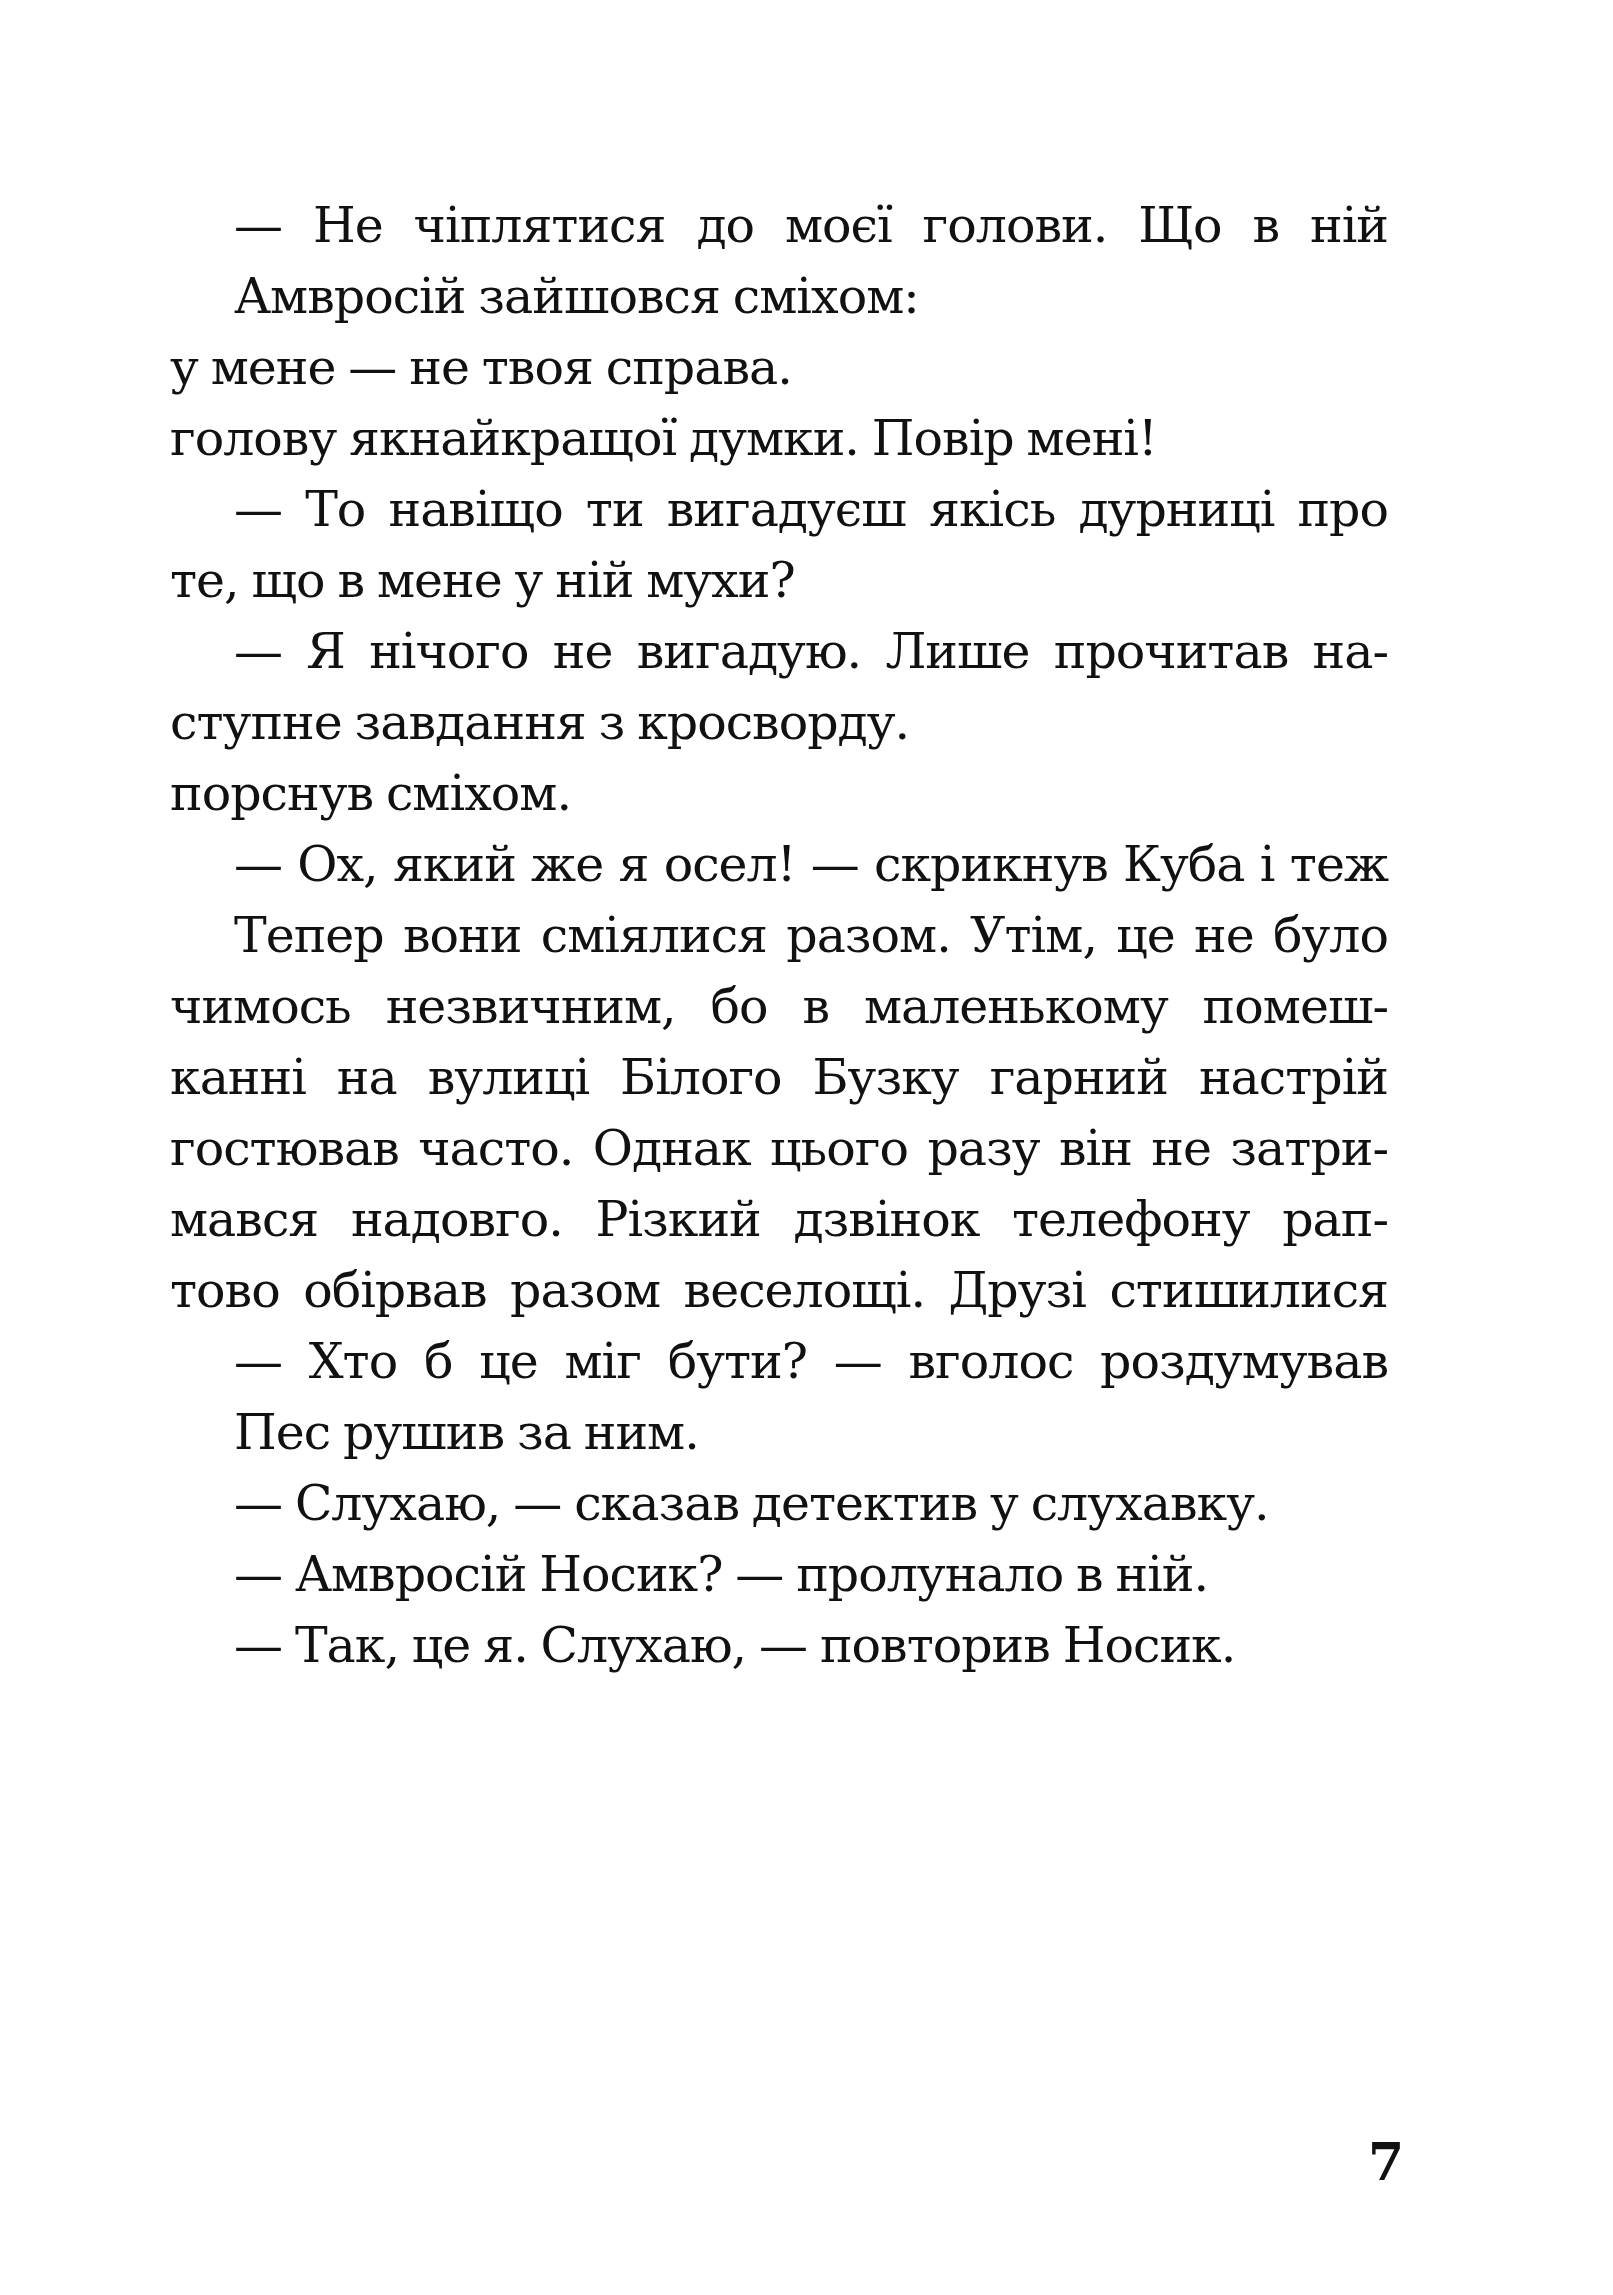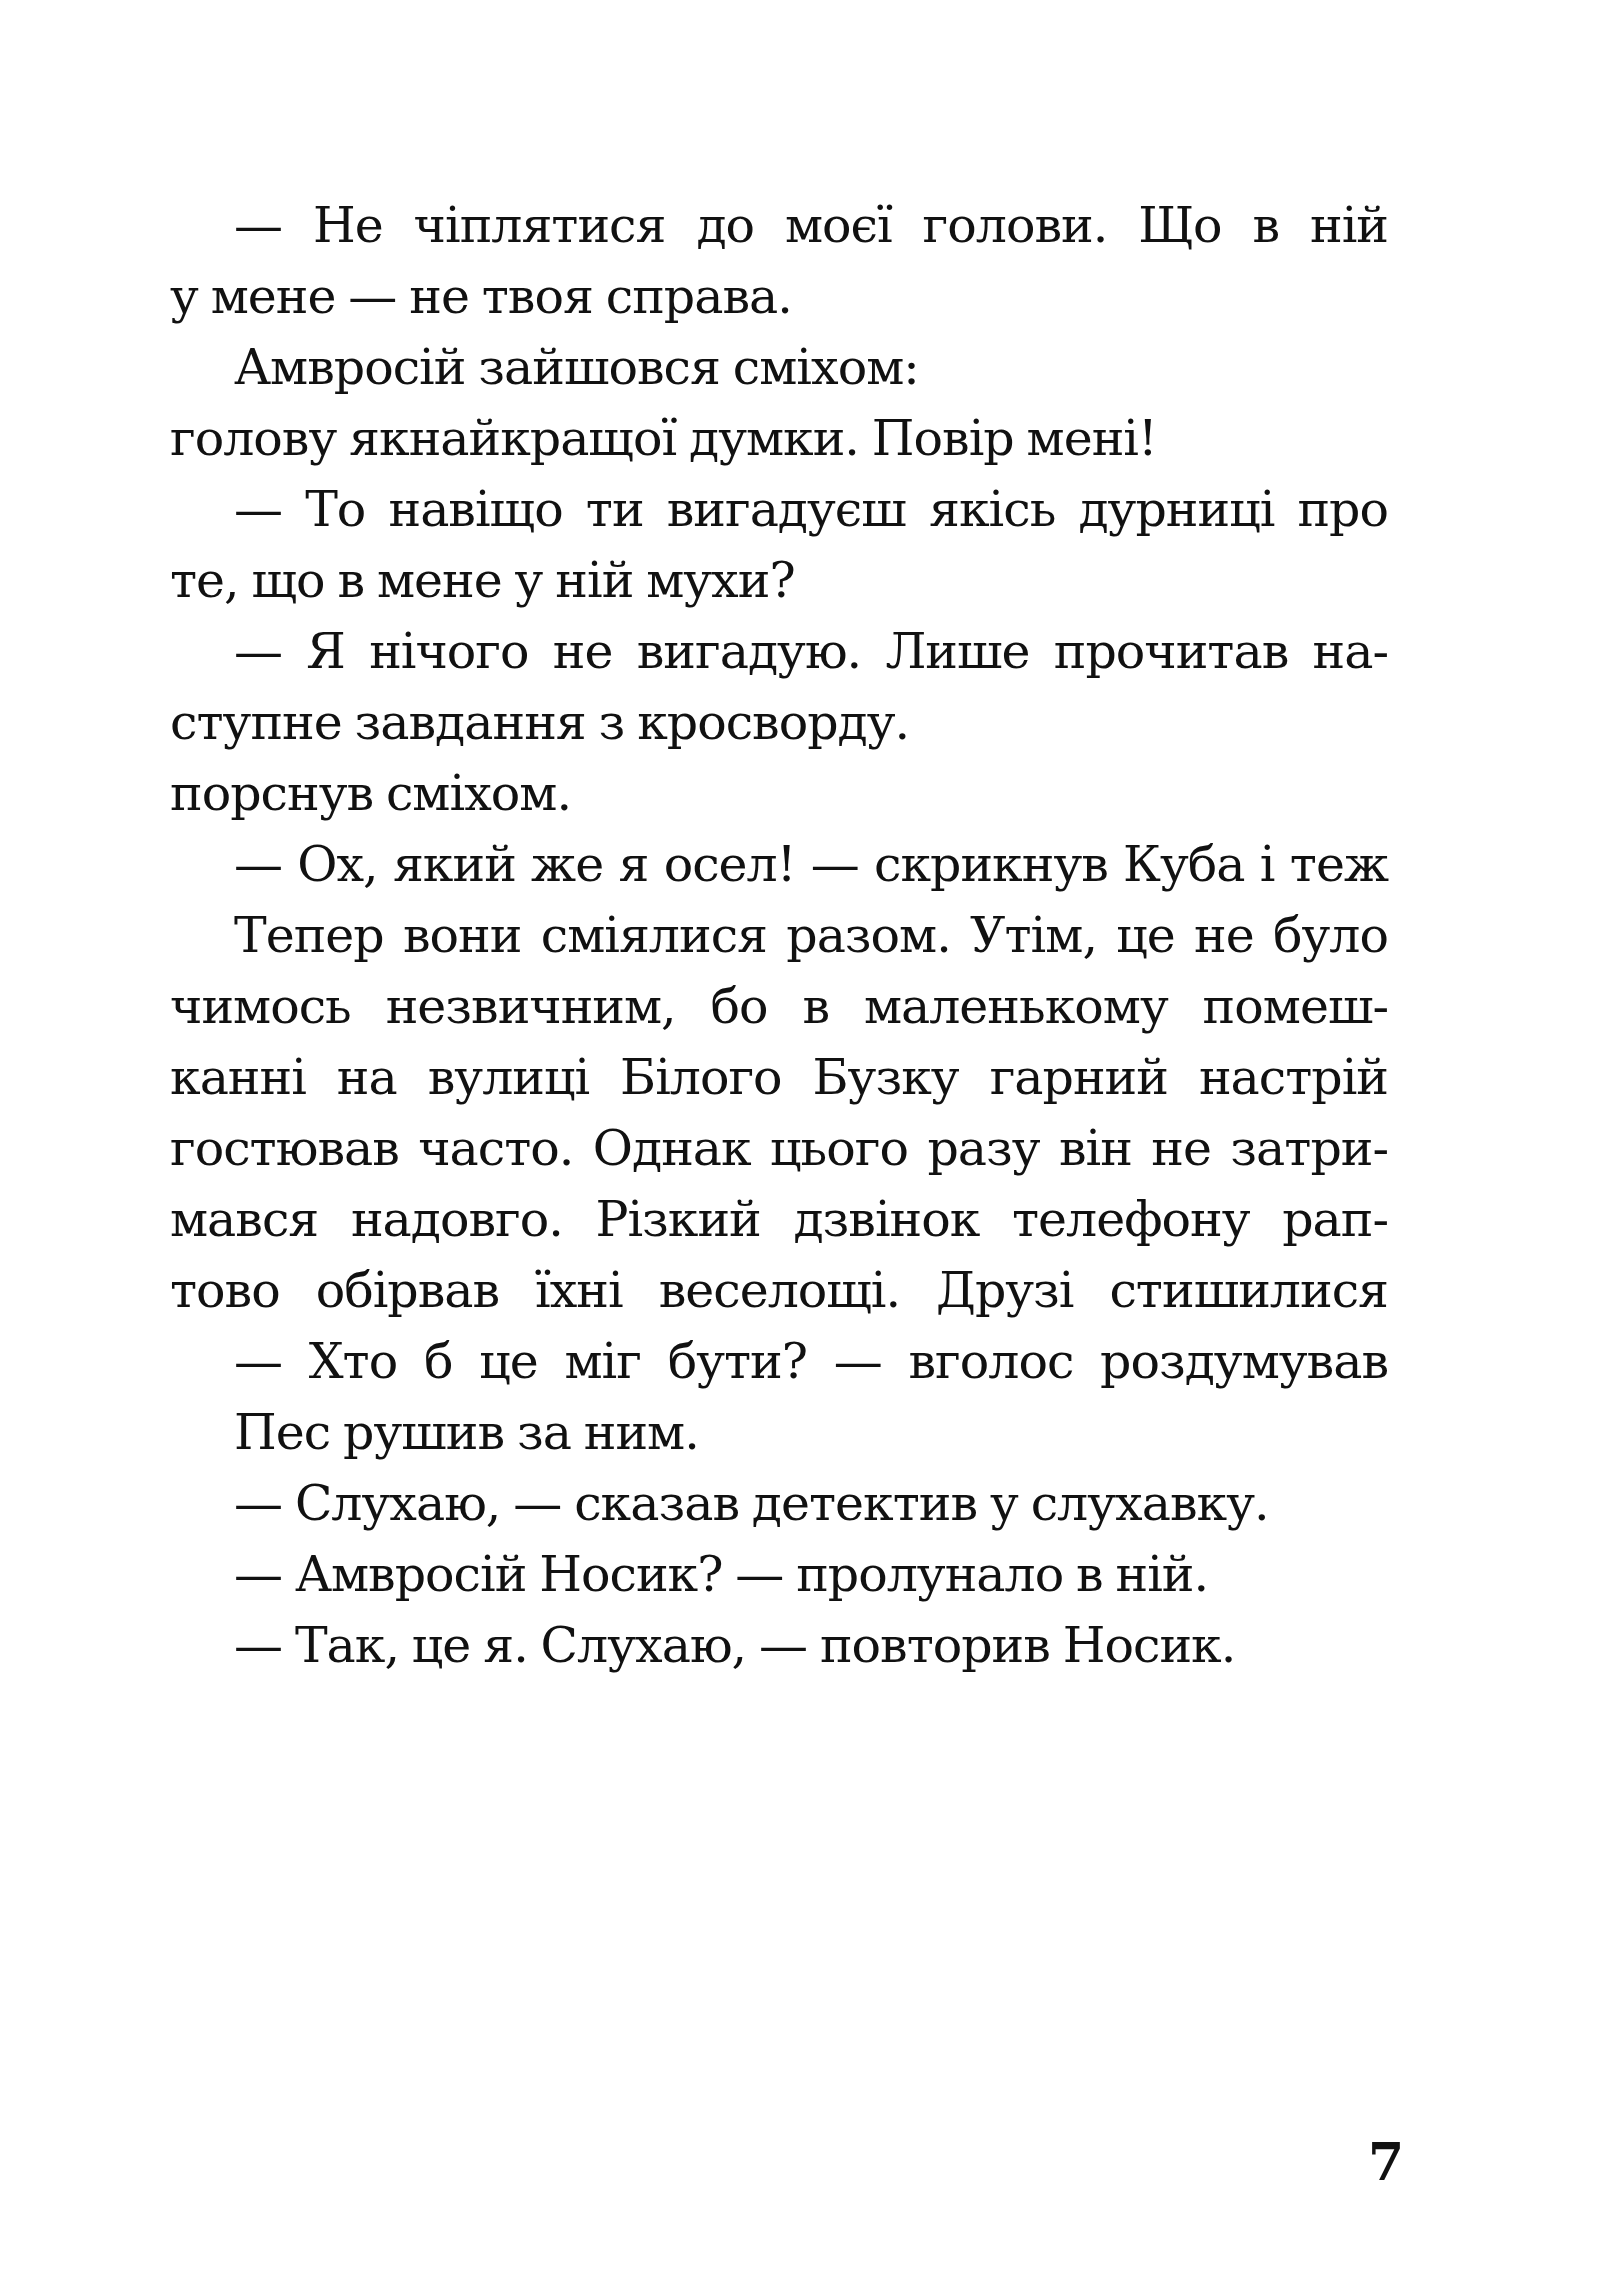--- a/index.html
+++ b/index.html
@@ -54,35 +54,35 @@
     line-height: 59px;
     color: #111111;
   }
 </style>
 </head>
 <body>
 
 <div class="page">
   <div class="text-block">
     <span class="line indent justify">— Не чіплятися до моєї голови. Що в ній</span>
+    <span class="line indent">Амвросій зайшовся сміхом:</span>
     <span class="line">у мене — не твоя справа.</span>
-    <span class="line indent">Амвросій зайшовся сміхом:</span>
     <span class="line">голову якнайкращої думки. Повір мені!</span>
     <span class="line indent justify">— То навіщо ти вигадуєш якісь дурниці про</span>
     <span class="line">те, що в мене у ній мухи?</span>
     <span class="line indent justify">— Я нічого не вигадую. Лише прочитав на-</span>
     <span class="line">ступне завдання з кросворду.</span>
     <span class="line">порснув сміхом.</span>
     <span class="line indent justify">— Ох, який же я осел! — скрикнув Куба і теж</span>
     <span class="line indent justify">Тепер вони сміялися разом. Утім, це не було</span>
     <span class="line justify">чимось незвичним, бо в маленькому помеш-</span>
     <span class="line justify">канні на вулиці Білого Бузку гарний настрій</span>
     <span class="line justify">гостював часто. Однак цього разу він не затри-</span>
     <span class="line justify">мався надовго. Різкий дзвінок телефону рап-</span>
-    <span class="line justify">тово обірвав їхні веселощі. Друзі стишилися</span>
+    <span class="line justify">тово обірвав разом веселощі. Друзі стишилися</span>
     <span class="line indent justify">— Хто б це міг бути? — вголос роздумував</span>
     <span class="line indent">Пес рушив за ним.</span>
     <span class="line indent">— Слухаю, — сказав детектив у слухавку.</span>
     <span class="line indent">— Амвросій Носик? — пролунало в ній.</span>
     <span class="line indent">— Так, це я. Слухаю, — повторив Носик.</span>
   </div>
   <div class="page-number">7</div>
 </div>
 
 

